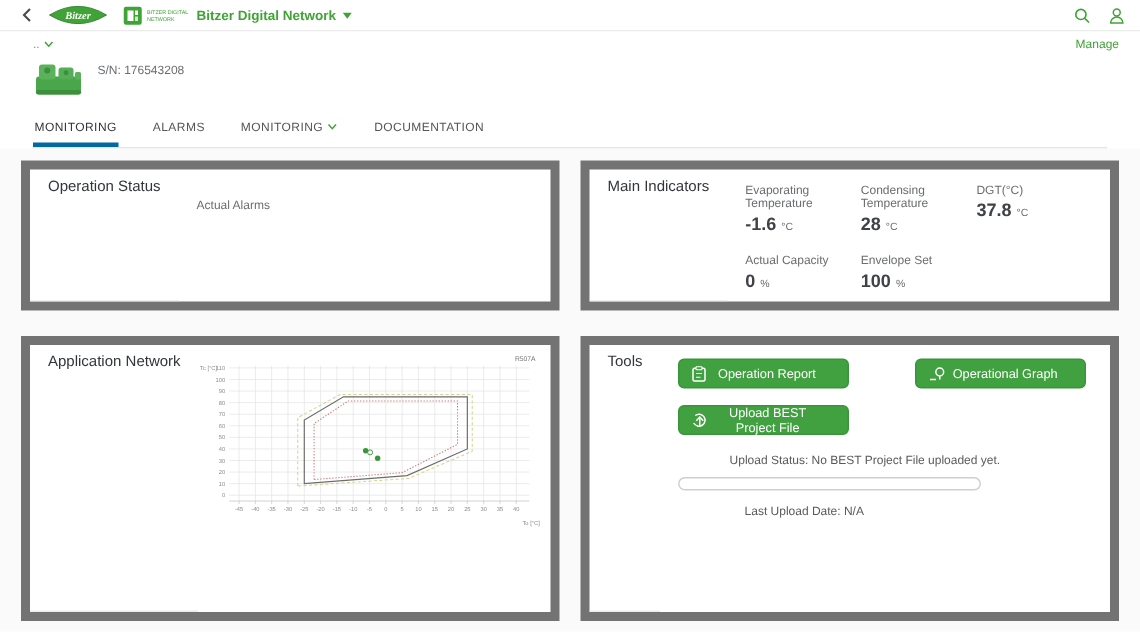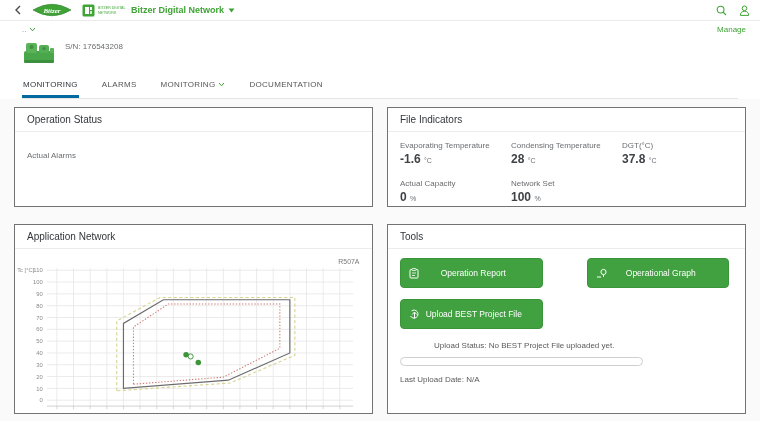--- a/index.html
+++ b/index.html
@@ -33,45 +33,45 @@
   .tabs { display:flex; gap:22px; margin-top:10px; border-bottom:1px solid #e4e4e4;
     padding-bottom:0; }
   .tab { font-size:8px; color:#555; letter-spacing:.3px; padding:3px 1px 6px 1px;
     cursor:pointer; display:flex; align-items:center; gap:3px; border-bottom:3px solid transparent; }
   .tab.active { color:#32363a; border-bottom:3px solid #0369a1; }
 
   
   .content { background:#fafafa; padding:8px 14px 0 14px; height:323px;
     display:grid; grid-template-columns:1fr 1fr; grid-template-rows:100px 190px;
     gap:17px 14px; }
-  .panel { background:#fff; border:1px solid #737373; display:flex; flex-direction:column; overflow:hidden; }
+  .panel { background:#fff; border:6px solid #737373; display:flex; flex-direction:row; overflow:hidden; }
   .panel-header { padding:6px 12px; font-size:10px; color:#32363a; border-bottom:1px solid #ececec; flex:0 0 auto; }
   .panel-body { padding:9px 12px; flex:1 1 auto; }
 
   .flabel { font-size:8px; color:#6a6d70; margin-bottom:2px; }
   .fvalue { font-size:12px; font-weight:bold; color:#3f4347; }
   .fvalue .funit { font-size:7px; font-weight:normal; color:#6a6d70; }
   .fvalue.online { color:#3fa435; }
 
   .os-grid { display:grid; grid-template-columns:31% 30% 39%; }
   .os-alarms { margin-top:10px; }
   .alarm-line { display:flex; align-items:center; gap:6px; margin-top:6px; font-size:8.5px; color:#32363a; }
 
   .mi-grid { display:grid; grid-template-columns:1fr 1fr 1fr; row-gap:13px; }
 
   
   .btn-grid { display:grid; grid-template-columns:1fr 1fr; gap:11px 44px; padding-right:4px; }
-  .gbtn { background:#41a141; border:1px solid #3a953a; border-radius:4px; height:30px;
+  .gbtn { background:#41a141; border:1px solid #3a953a; border-radius:4px; height:20px;
     color:#fff; font-size:8.5px; display:flex; align-items:center; cursor:pointer; }
   .gbtn .bicon { margin-left:8px; display:flex; }
   .gbtn .blabel { flex:1; text-align:center; padding-right:14px; }
   .upload-status { font-size:8px; color:#5a5a5a; margin-top:12px;padding-left:34px; }
   .progress-pill { margin-top:7px; width:73%; height:9px; border:1px solid #cfcfcf;
     border-radius:5px; background:#fff; }
-  .last-upload { font-size:8px; color:#5a5a5a; margin-top:9px; }
+  .last-upload { font-size:8px; color:#5a5a5a; margin-top:9px;margin-left:44px; }
 
   
   .chart-wrap { padding:4px 4px 0 0; }
   .chart-wrap svg { width:100%; height:auto; display:block; }
 </style>
 </head>
 <body>
 
 <header class="topbar">
   <span class="back-btn">
@@ -163,41 +163,41 @@
   <section class="panel">
     <div class="panel-header">Operation Status</div>
     <div class="panel-body">
       <div class="os-alarms">
         <div class="flabel">Actual Alarms</div>
       </div>
     </div>
   </section>
 
   <section class="panel">
-    <div class="panel-header">File Indicators</div>
+    <div class="panel-header">Main Indicators</div>
     <div class="panel-body">
       <div class="mi-grid">
         <div class="field">
           <div class="flabel">Evaporating Temperature</div>
           <div class="fvalue"><span>-1.6</span> <span class="funit">°C</span></div>
         </div>
         <div class="field">
           <div class="flabel">Condensing Temperature</div>
           <div class="fvalue"><span>28</span> <span class="funit">°C</span></div>
         </div>
         <div class="field">
           <div class="flabel">DGT(°C)</div>
           <div class="fvalue"><span>37.8</span> <span class="funit">°C</span></div>
         </div>
         <div class="field">
           <div class="flabel">Actual Capacity</div>
           <div class="fvalue"><span>0</span> <span class="funit">%</span></div>
         </div>
         <div class="field">
-          <div class="flabel">Network Set</div>
+          <div class="flabel">Envelope Set</div>
           <div class="fvalue"><span>100</span> <span class="funit">%</span></div>
         </div>
       </div>
     </div>
   </section>
 
   <section class="panel">
     <div class="panel-header">Application Network</div>
     <div class="panel-body chart-wrap">
       <svg id="envelope-svg" viewBox="0 0 332 170">

